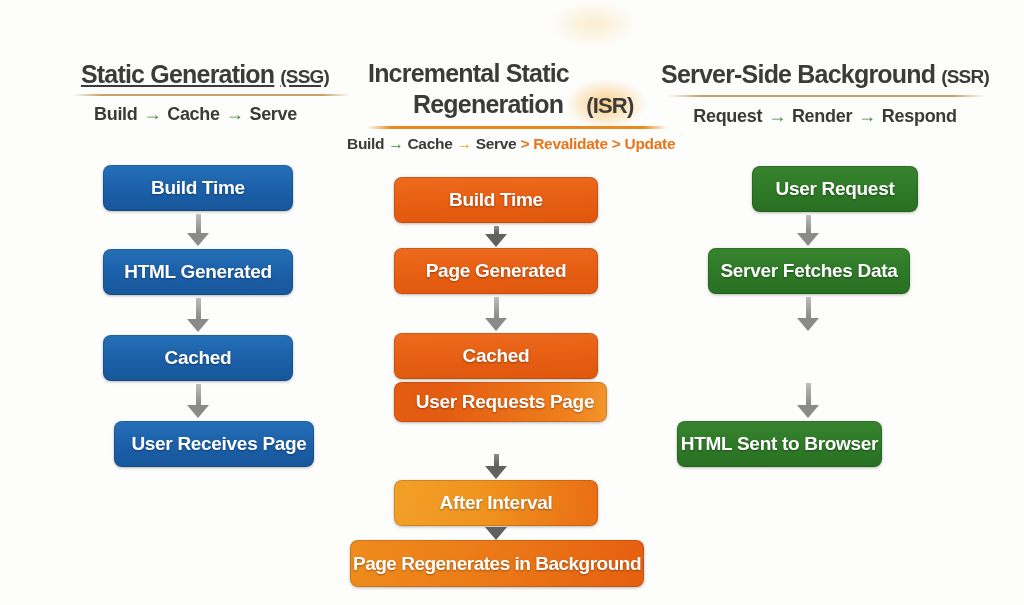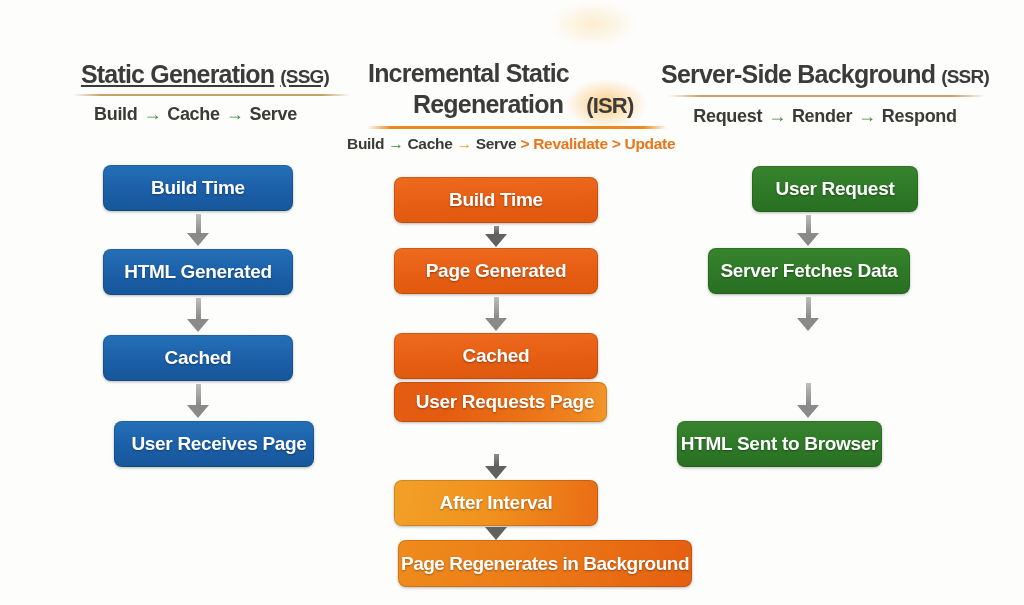--- a/index.html
+++ b/index.html
@@ -119,21 +119,21 @@
   <div class="node orange-grad" style="left:394px;top:382px;width:204px;height:40px;padding-left:9px;">User Requests Page</div>
   <div class="arrow dk" style="left:485px;top:454px;height:25px;">
       <div class="stem"></div>
       <div class="head"></div>
     </div>
   <div class="node amber" style="left:394px;top:480px;width:204px;height:46px;">After Interval</div>
   <div class="arrow dk" style="left:485px;top:527px;height:13px;">
       <div class="stem"></div>
       <div class="head"></div>
     </div>
-  <div class="node orange-wide" style="left:350px;top:540px;width:294px;height:47px;margin-left:48px;">Page Regenerates in Background</div>
+  <div class="node orange-wide" style="left:350px;top:540px;width:294px;height:47px;">Page Regenerates in Background</div>
 
   <div class="title" style="left:660px;top:60px;width:330px;text-align:center;">
     <span>Server-Side Background</span><span class="suffix">(SSR)</span>
   </div>
   <div class="rule gold" style="left:668px;top:95px;width:317px;"></div>
   <div class="flow" style="left:660px;top:106px;width:330px;text-align:center;"><span class="tone-dark">Request</span><span class="tone-green">→</span><span class="tone-dark">Render</span><span class="tone-green">→</span><span class="tone-dark">Respond</span></div>
 
   <div class="node green" style="left:752px;top:166px;width:166px;height:46px;">User Request</div>
   <div class="arrow" style="left:797px;top:215px;height:31px;">
       <div class="stem"></div>

